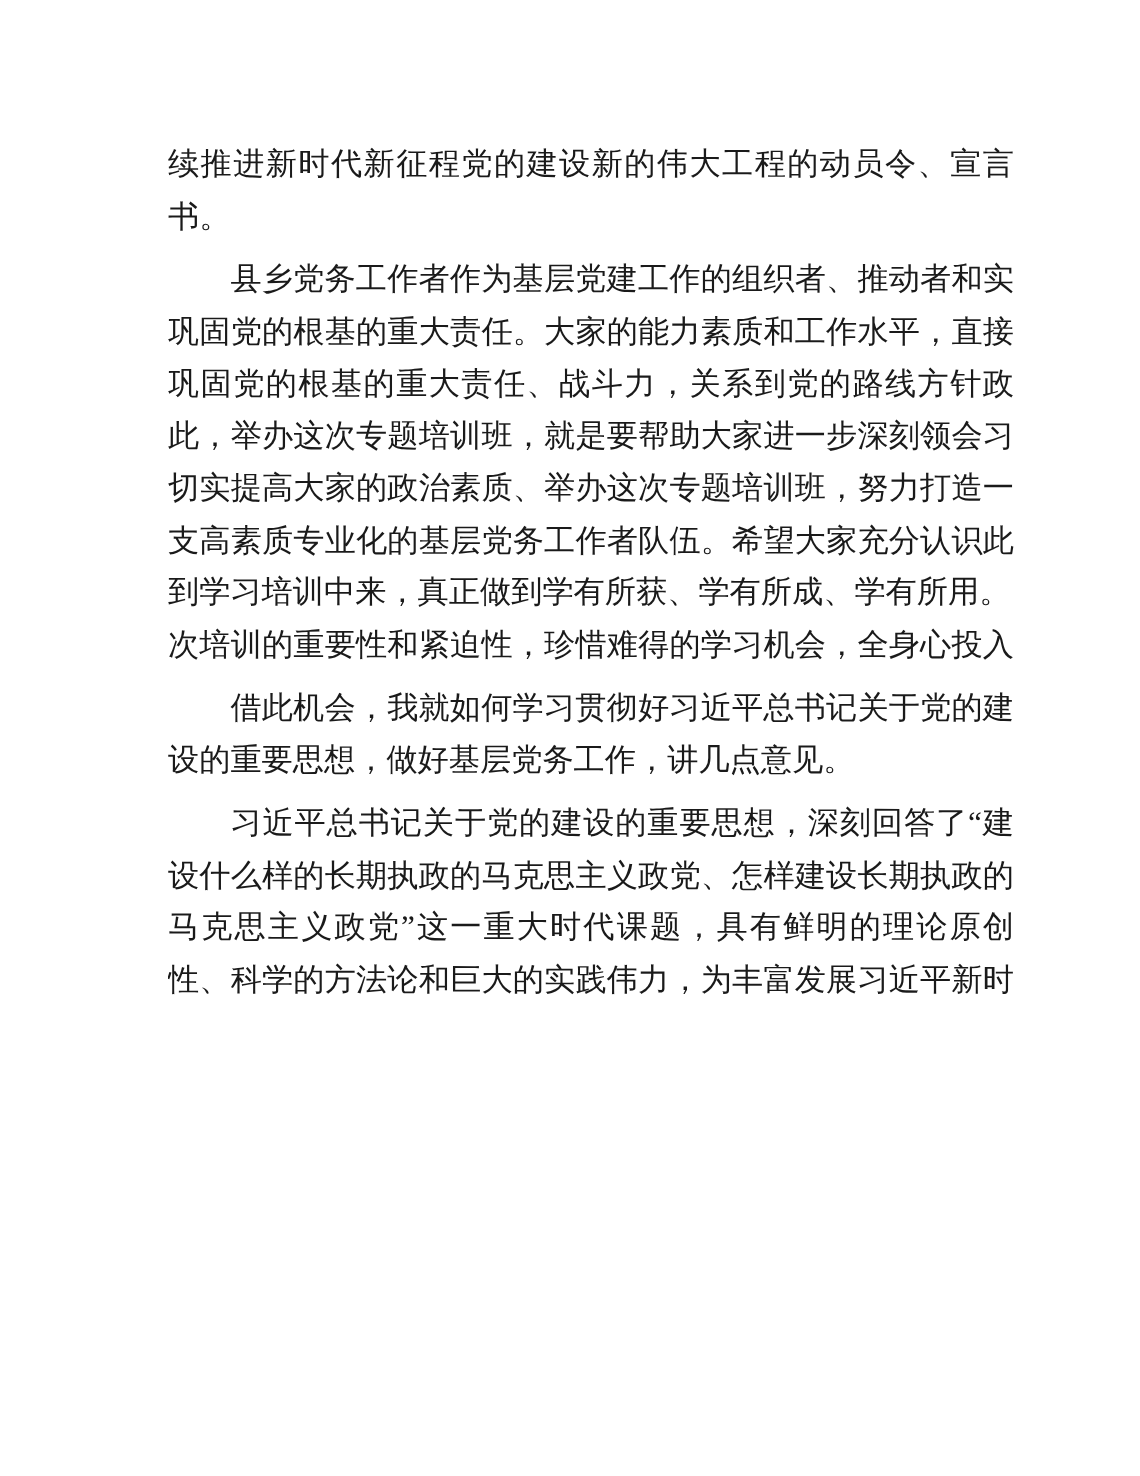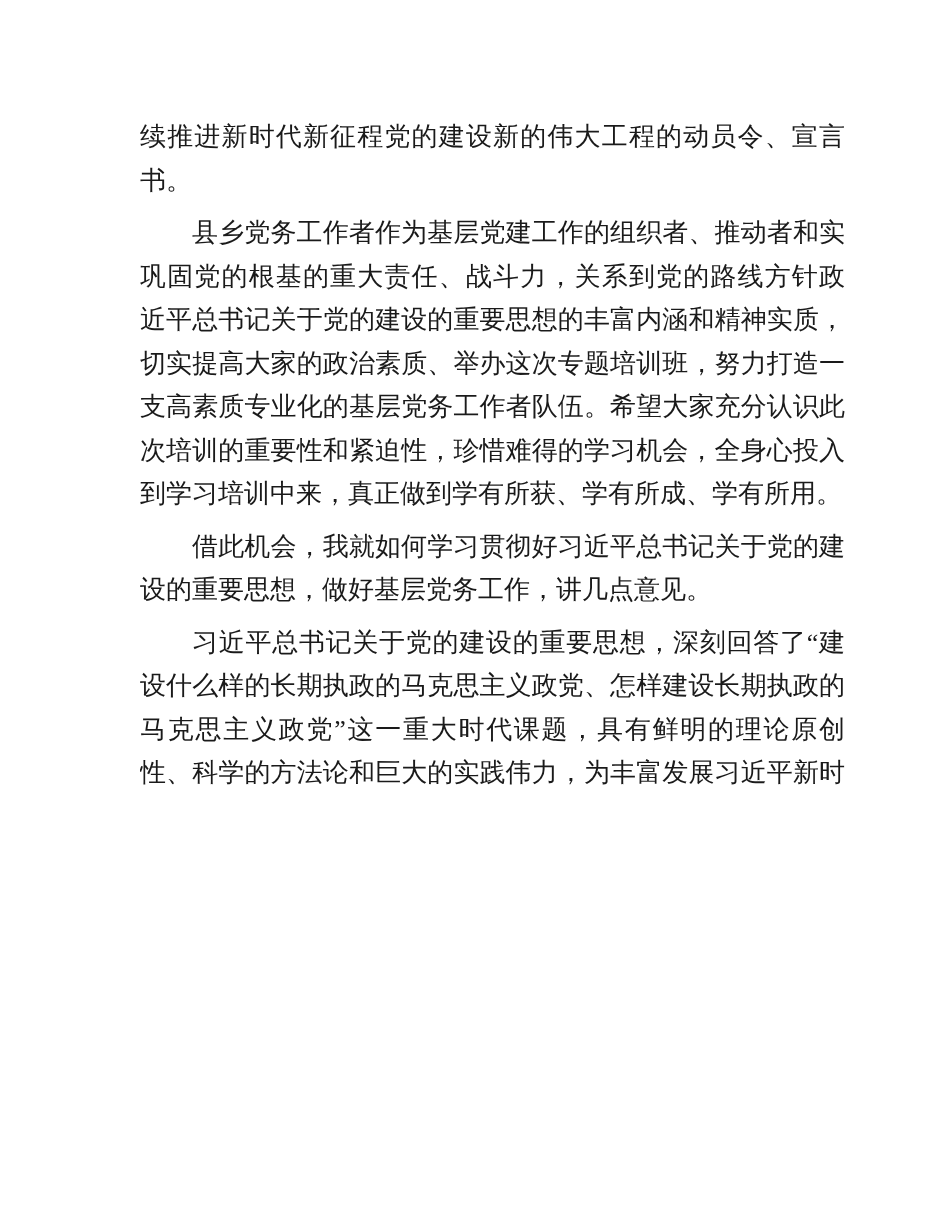--- a/index.html
+++ b/index.html
@@ -56,26 +56,27 @@
 <body style="background: rgb(255, 255, 255);">
 
 <div class="page">
   <div class="text-block" style="color: rgb(26, 26, 26);">
       <div class="para">
         <div class="line justify">续推进新时代新征程党的建设新的伟大工程的动员令、宣言</div>
         <div class="line natural">书。</div>
       </div>
       <div class="para">
         <div class="line justify indent">县乡党务工作者作为基层党建工作的组织者、推动者和实</div>
+        <div class="line justify">巩固党的根基的重大责任。大家的能力素质和工作水平，直接</div>
         <div class="line justify">巩固党的根基的重大责任、战斗力，关系到党的路线方针政</div>
-        <div class="line justify">近平总书记关于党的建设的重要思想的丰富内涵和精神实质，</div>
+        <div class="line justify">此，举办这次专题培训班，就是要帮助大家进一步深刻领会习</div>
         <div class="line justify">切实提高大家的政治素质、举办这次专题培训班，努力打造一</div>
         <div class="line justify">支高素质专业化的基层党务工作者队伍。希望大家充分认识此</div>
+        <div class="line natural">到学习培训中来，真正做到学有所获、学有所成、学有所用。</div>
         <div class="line justify">次培训的重要性和紧迫性，珍惜难得的学习机会，全身心投入</div>
-        <div class="line natural">到学习培训中来，真正做到学有所获、学有所成、学有所用。</div>
       </div>
       <div class="para">
         <div class="line justify indent">借此机会，我就如何学习贯彻好习近平总书记关于党的建</div>
         <div class="line natural">设的重要思想，做好基层党务工作，讲几点意见。</div>
       </div>
       <div class="para">
         <div class="line justify indent">习近平总书记关于党的建设的重要思想，深刻回答了“建</div>
         <div class="line justify">设什么样的长期执政的马克思主义政党、怎样建设长期执政的</div>
         <div class="line justify">马克思主义政党”这一重大时代课题，具有鲜明的理论原创</div>
         <div class="line justify">性、科学的方法论和巨大的实践伟力，为丰富发展习近平新时</div>

